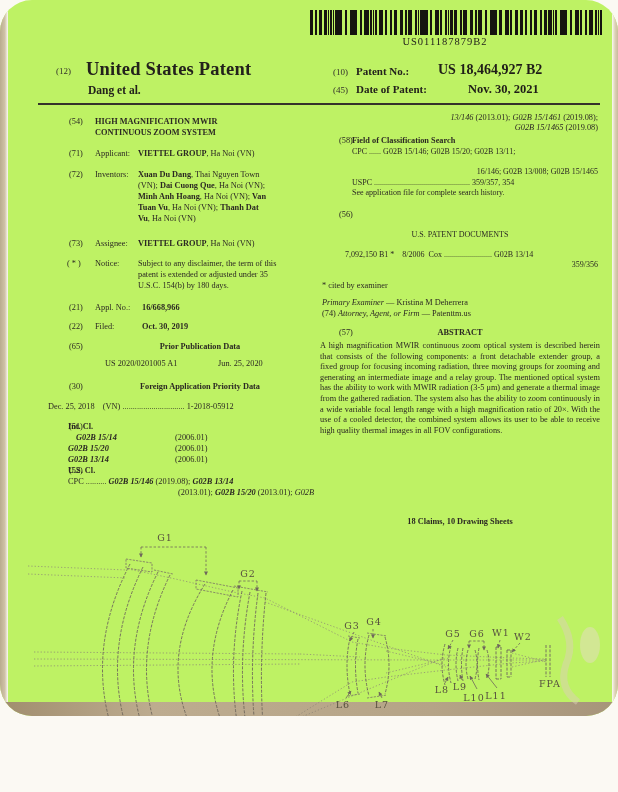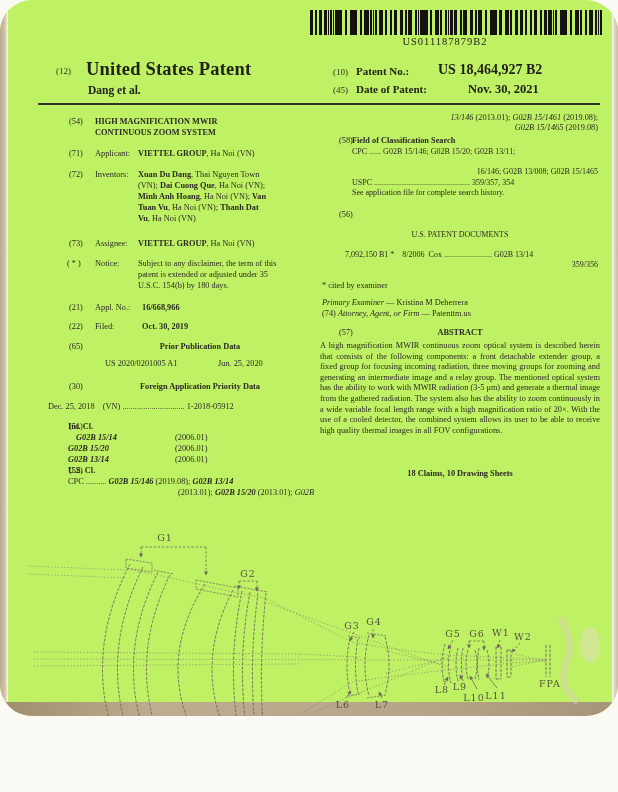--- a/index.html
+++ b/index.html
@@ -144,21 +144,21 @@
   <span class="abs f8s pre" style="left:345px;top:250px">7,092,150 B1 *    8/2006  Cox ........................ G02B 13/14</span>
   <div class="abs f8s rt" style="left:352px;top:260px;width:246px">359/356</div>
   <span class="abs f8" style="left:322px;top:281px">* cited by examiner</span>
 
   <span class="abs f8" style="left:322px;top:298px"><span class="i">Primary Examiner</span><span> — Kristina M Deherrera</span></span>
   <span class="abs f8" style="left:322px;top:309px"><span>(74) </span><span class="i">Attorney, Agent, or Firm</span><span> — Patenttm.us</span></span>
 
   <span class="abs num" style="left:322px;top:328px">(57)</span>
   <div class="abs f8 b ctr" style="left:340px;top:328px;width:240px">ABSTRACT</div>
   <div class="abs f8 just" style="left:320px;top:341px;width:280px">A high magnification MWIR continuous zoom optical system is described herein that consists of the following components: a front detachable extender group, a fixed group for focusing incoming radiation, three moving groups for zooming and generating an intermediate image and a relay group. The mentioned optical system has the ability to work with MWIR radiation (3-5 μm) and generate a thermal image from the gathered radiation. The system also has the ability to zoom continuously in a wide variable focal length range with a high magnification ratio of 20×. With the use of a cooled detector, the combined system allows its user to be able to receive high quality thermal images in all FOV configurations.</div>
-  <div class="abs f8 b ctr" style="left:340px;top:469px;width:240px">18 Claims, 10 Drawing Sheets</div>
+  <div class="abs f8 b ctr" style="left:340px;top:517px;width:240px">18 Claims, 10 Drawing Sheets</div>
 
   <svg class="abs" style="left:0;top:512px" width="618" height="280" viewBox="0 512 618 280">
     <defs>
       <marker id="ah" markerWidth="6" markerHeight="6" refX="4.5" refY="2.5" orient="auto">
         <path d="M0,0 L5,2.5 L0,5 z" fill="#6e675b"></path>
       </marker>
     </defs>
 
     <g class="smudge">
       <path d="M560,618 Q576,642 566,664 Q558,688 578,702" stroke="#dcd0b6" stroke-width="7" fill="none"></path>

